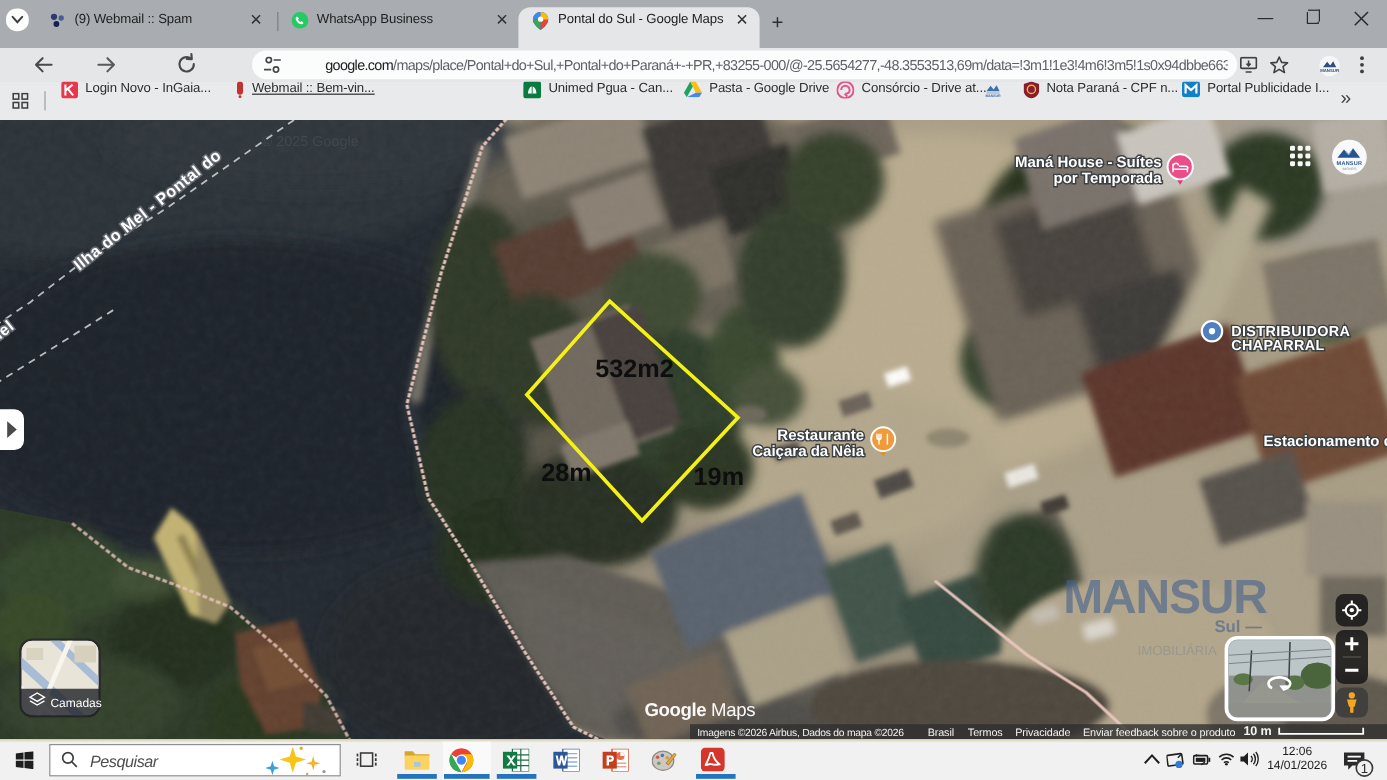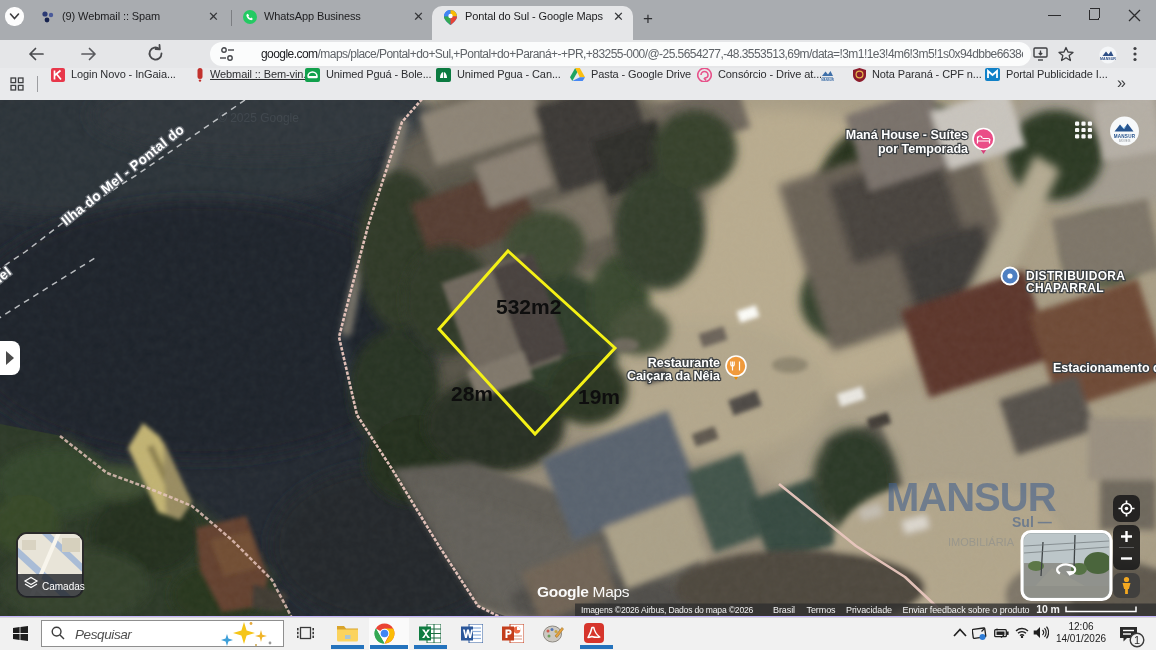--- a/index.html
+++ b/index.html
@@ -1,17 +1,17 @@
 <!DOCTYPE html>
 <html><head>
 <meta charset="utf-8">
 <style>
   * { margin:0; padding:0; box-sizing:border-box; }
   html,body { width:1156px; height:650px; overflow:hidden; font-family:"Liberation Sans", sans-serif; }
-  #stage { position:relative; width:1156px; height:650px; background:#c4b5fd; }
+  #stage { position:relative; width:1156px; height:650px; background:#fde047; }
   .abs { position:absolute; }
   
   #tabstrip { position:absolute; left:0; top:0; width:1156px; height:40px; background:#a9acb0; }
   .tabtitle { font-size:11px; letter-spacing:-0.1px; color:#1d1d1f; white-space:nowrap; }
   #activetab { position:absolute; left:432px; top:6px; width:201px; height:34px; background:#e5e6e8; border-radius:10px 10px 0 0; }
   .tclose { color:#343538; font-size:13px; }
   
   #toolbar { position:absolute; left:0; top:40px; width:1156px; height:28px; background:#e5e6e8; }
   #omnibox { position:absolute; left:210px; top:42px; width:821px; height:24px; background:#fbfcfc; border-radius:12px; overflow:hidden; }
   
@@ -81,21 +81,21 @@
       <path d="M13.5 1 L13.8 5.3 L9.6 5" stroke="#48494c" stroke-width="1.8" fill="none" stroke-linecap="round" stroke-linejoin="round"></path>
     </svg>
 
   <div id="omnibox"></div>
   <svg class="abs" style="left:219px;top:47px;" width="16" height="14" viewBox="0 0 16 14">
       <circle cx="5" cy="3" r="2.2" fill="none" stroke="#44464a" stroke-width="1.4"></circle>
       <line x1="9" y1="3" x2="15" y2="3" stroke="#44464a" stroke-width="1.4"></line>
       <circle cx="11" cy="11" r="2.2" fill="none" stroke="#44464a" stroke-width="1.4"></circle>
       <line x1="1" y1="11" x2="7" y2="11" stroke="#44464a" stroke-width="1.4"></line>
     </svg>
-  <div class="abs" style="left:261px;top:47px;width:762px;height:17px;overflow:hidden;font-size:12px;letter-spacing:-0.55px;white-space:nowrap;color:#5f6368;"><span style="color:#202124;">google.com</span>/maps/place/Pontal+do+Sul,+Pontal+do+Paraná+-+PR,+83255-000/@-25.5654277,-48.3553513,69m/data=!3m1!1e3!4m6!3m5!1s0x94dbbe6638e49bab:0x…</div>
+  <div class="abs" style="left:261px;top:47px;width:762px;height:17px;overflow:hidden;font-size:12px;letter-spacing:-0.55px;white-space:nowrap;color:#5f6368;"><span style="color:#202124;margin-left:10px;">google.com</span>/maps/place/Pontal+do+Sul,+Pontal+do+Paraná+-+PR,+83255-000/@-25.5654277,-48.3553513,69m/data=!3m1!1e3!4m6!3m5!1s0x94dbbe6638e49bab:0x…</div>
 
   <svg class="abs" style="left:1033px;top:47px;" width="15" height="14" viewBox="0 0 15 14">
       <rect x="1" y="1" width="13" height="9" rx="1" fill="none" stroke="#3e3f42" stroke-width="1.4"></rect>
       <path d="M5 13 h5" stroke="#3e3f42" stroke-width="1.4"></path>
       <path d="M7.5 3.5 v4 M5.8 6 l1.7 1.8 L9.2 6" stroke="#3e3f42" stroke-width="1.3" fill="none"></path>
     </svg>
   <svg class="abs" style="left:1058px;top:46px;" width="16" height="16" viewBox="0 0 16 16">
       <path d="M8 1.5 L10 6 L15 6.4 L11.2 9.6 L12.4 14.5 L8 11.8 L3.6 14.5 L4.8 9.6 L1 6.4 L6 6z" fill="none" stroke="#3e3f42" stroke-width="1.3" stroke-linejoin="round"></path>
     </svg>
   <svg class="abs" style="left:1099px;top:46px;" width="18" height="18" viewBox="0 0 18 18">
@@ -126,28 +126,20 @@
         <path d="M3.5 2.5 v9 M3.5 7.5 L9.5 2.5 M5.5 6 L10 11.5" stroke="#fff" stroke-width="1.7" fill="none"></path>
       </svg>
     <span>Login Novo - InGaia...</span>
   </div>
   <div class="bm" style="left:196px;text-decoration:underline;">
     <svg width="8" height="14" viewBox="0 0 8 14">
         <rect x="1.5" width="5" height="11" rx="2.5" fill="#c2322e"></rect>
         <circle cx="4" cy="12.6" r="1.2" fill="#c2322e"></circle>
       </svg>
     <span>Webmail :: Bem-vin...</span>
-  </div>
-  <div class="bm" style="left:305px;">
-    <svg width="15" height="14" viewBox="0 0 15 14">
-        <rect width="15" height="14" rx="2" fill="#11a04c"></rect>
-        <path d="M3 8.5 c0-2.5 2-4.5 4.5-4.5 s4.5 2 4.5 4.5" stroke="#fff" stroke-width="1.6" fill="none"></path>
-        <rect x="2.4" y="8" width="10.4" height="2.2" rx="1.1" fill="#fff"></rect>
-      </svg>
-    <span>Unimed Pguá - Bole...</span>
   </div>
   <div class="bm" style="left:570px;">
     <svg width="15" height="13" viewBox="0 0 15 13">
         <path d="M5.2 0 h4.6 L15 9.2 L12.7 13 H2.3 L0 9.2z" fill="none"></path>
         <path d="M5.2 0 L0 9.2 L2.3 13 L7.5 3.9z" fill="#1ea362"></path>
         <path d="M5.2 0 h4.6 L15 9.2 H9.8z" fill="#fbbf12"></path>
         <path d="M9.8 9.2 H15 L12.7 13 H2.3z" fill="#4688f4"></path>
       </svg>
     <span>Pasta - Google Drive</span>
   </div>

